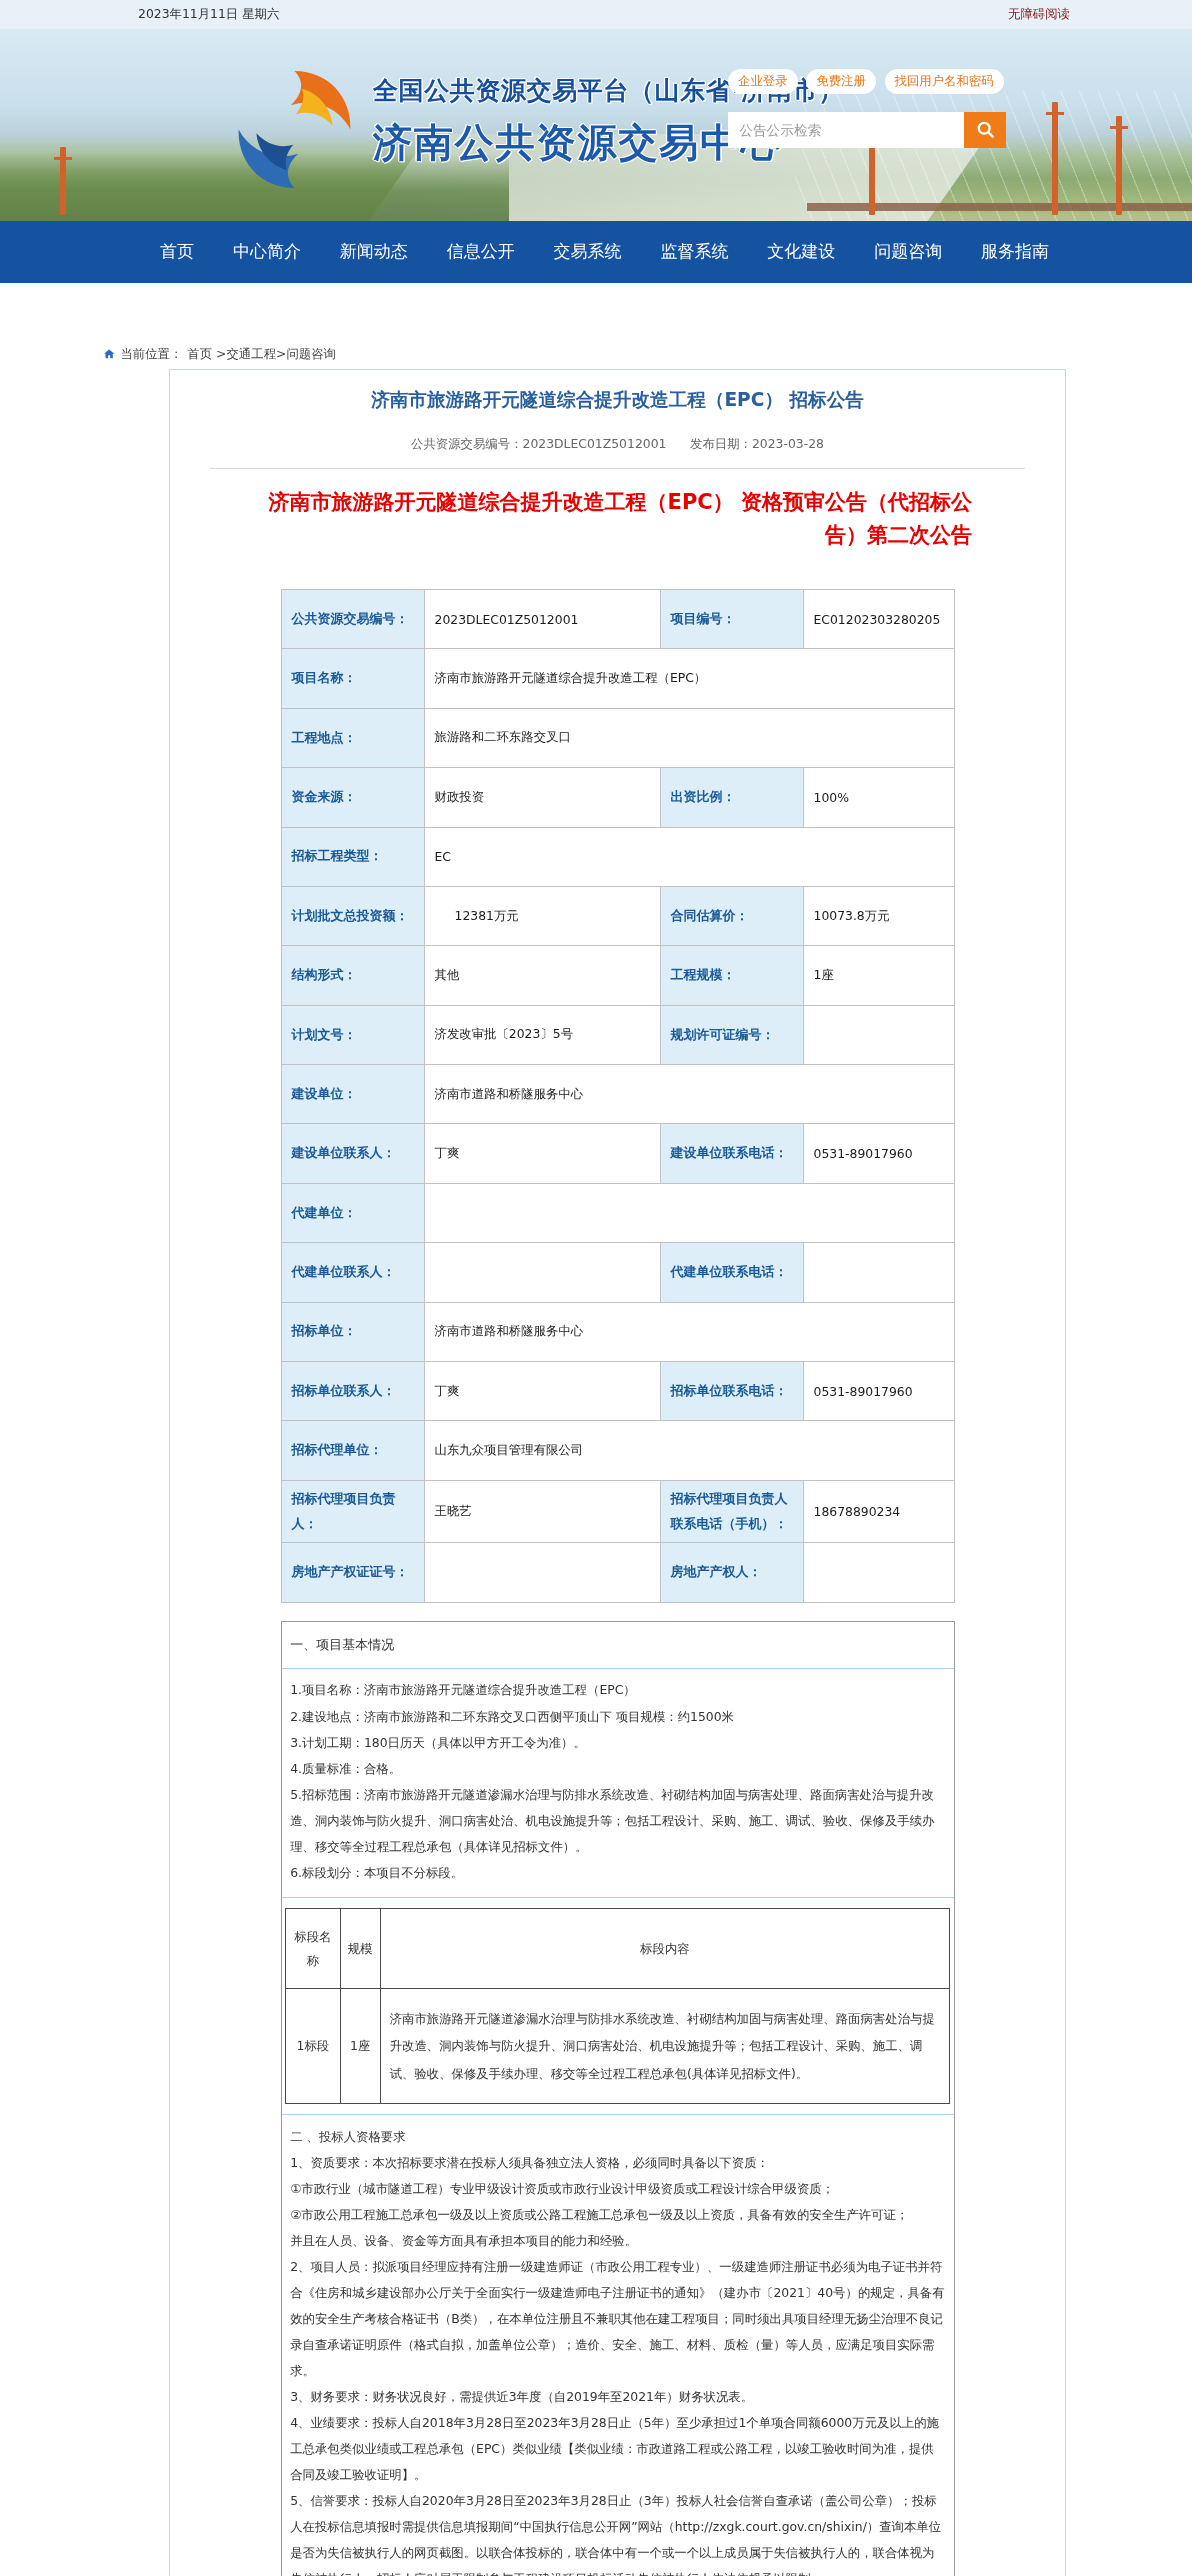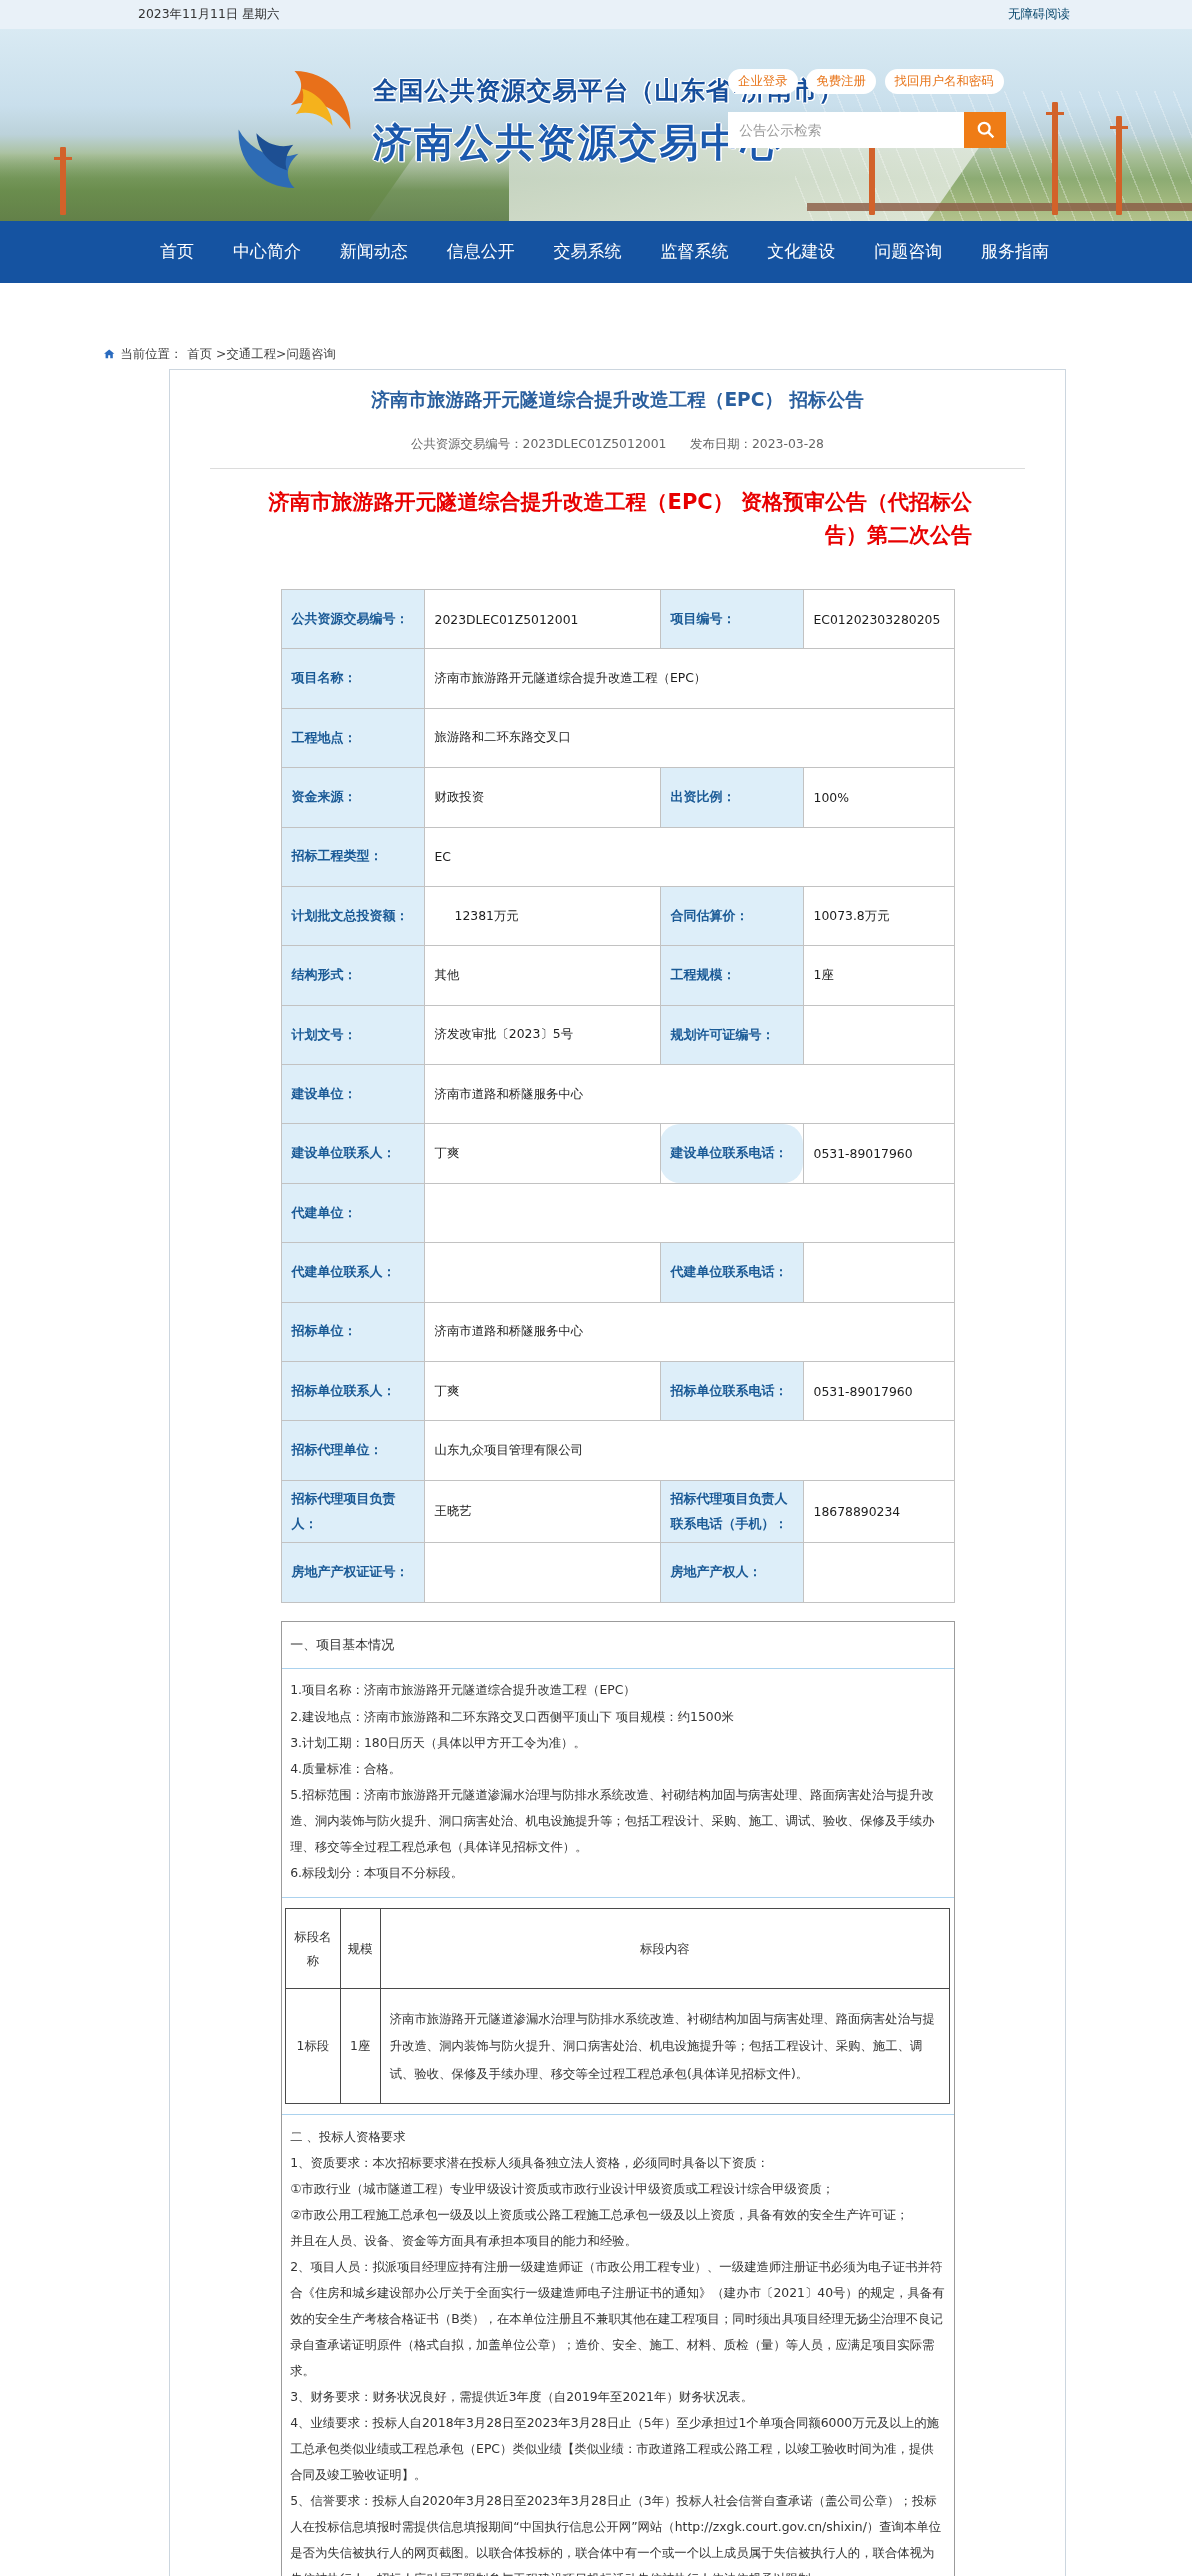--- a/index.html
+++ b/index.html
@@ -1,20 +1,20 @@
 <!DOCTYPE html>
 <html style="font-size:10px"><head>
 <meta charset="utf-8">
 <style>
   html,body{margin:0;padding:0;}
   body{width:1192px;background:#fff;font-family:"DejaVu Sans","Liberation Sans",sans-serif;color:#333;}
   
   .topbar{height:28.6px;background:#e9f1f8;display:flex;align-items:center;justify-content:space-between;font-size:12.4px;color:#333;}
   .topbar .date{margin-left:138px;}
-  .topbar .access{margin-right:122px;color:#0c4a6e;}
+  .topbar .access{margin-right:122px;color:#7f1d1d;}
   
   .banner{height:192px;position:relative;overflow:hidden;
     background:linear-gradient(180deg,#d9eaf3 0%,#c9dfec 40%,#bcd2da 55%,#a9c09b 66%,#8cab73 78%,#a2b87e 90%,#b3c28c 100%);}
   .river{position:absolute;bottom:-6.2px;left:397px;width:559px;height:93px;background:linear-gradient(90deg,#ccd8cb,#e3eae0);transform:skewX(-35deg);opacity:.85;}
   .trees{position:absolute;bottom:0;left:0;width:509px;height:68px;background:linear-gradient(180deg,rgba(90,125,62,.0),#5f8443 55%,#4f7038 100%);opacity:.8;}
   .deck{position:absolute;bottom:10px;left:807px;width:385px;height:7.5px;background:#8a5a43;opacity:.8;}
   .tower{position:absolute;width:6.2px;background:#d2622a;border-radius:1.2px;}
   .tower::after{content:"";position:absolute;left:-5.6px;top:10px;width:17.4px;height:3.7px;background:#d2622a;}
   .tw1{left:60px;top:118px;height:68px;}
   .tw2{left:869px;top:104px;height:82px;}
@@ -191,21 +191,21 @@
           <td class="lbl" style="width: 122px;">规划许可证编号：</td>
           <td class="val"></td>
         </tr>
         <tr>
           <td class="lbl" style="width: 122px;">建设单位：</td>
           <td class="val" colspan="3">济南市道路和桥隧服务中心</td>
         </tr>
         <tr>
           <td class="lbl" style="width: 122px;">建设单位联系人：</td>
           <td class="val" style="width: 215px;">丁爽</td>
-          <td class="lbl" style="width: 122px; border-radius: 20px;">建设单位联系电话：</td>
+          <td class="lbl" style="width: 122px;">建设单位联系电话：</td>
           <td class="val">0531-89017960</td>
         </tr>
         <tr>
           <td class="lbl" style="width: 122px;">代建单位：</td>
           <td class="val" colspan="3"></td>
         </tr>
         <tr>
           <td class="lbl" style="width: 122px;">代建单位联系人：</td>
           <td class="val" style="width: 215px;"></td>
           <td class="lbl" style="width: 122px;">代建单位联系电话：</td>

